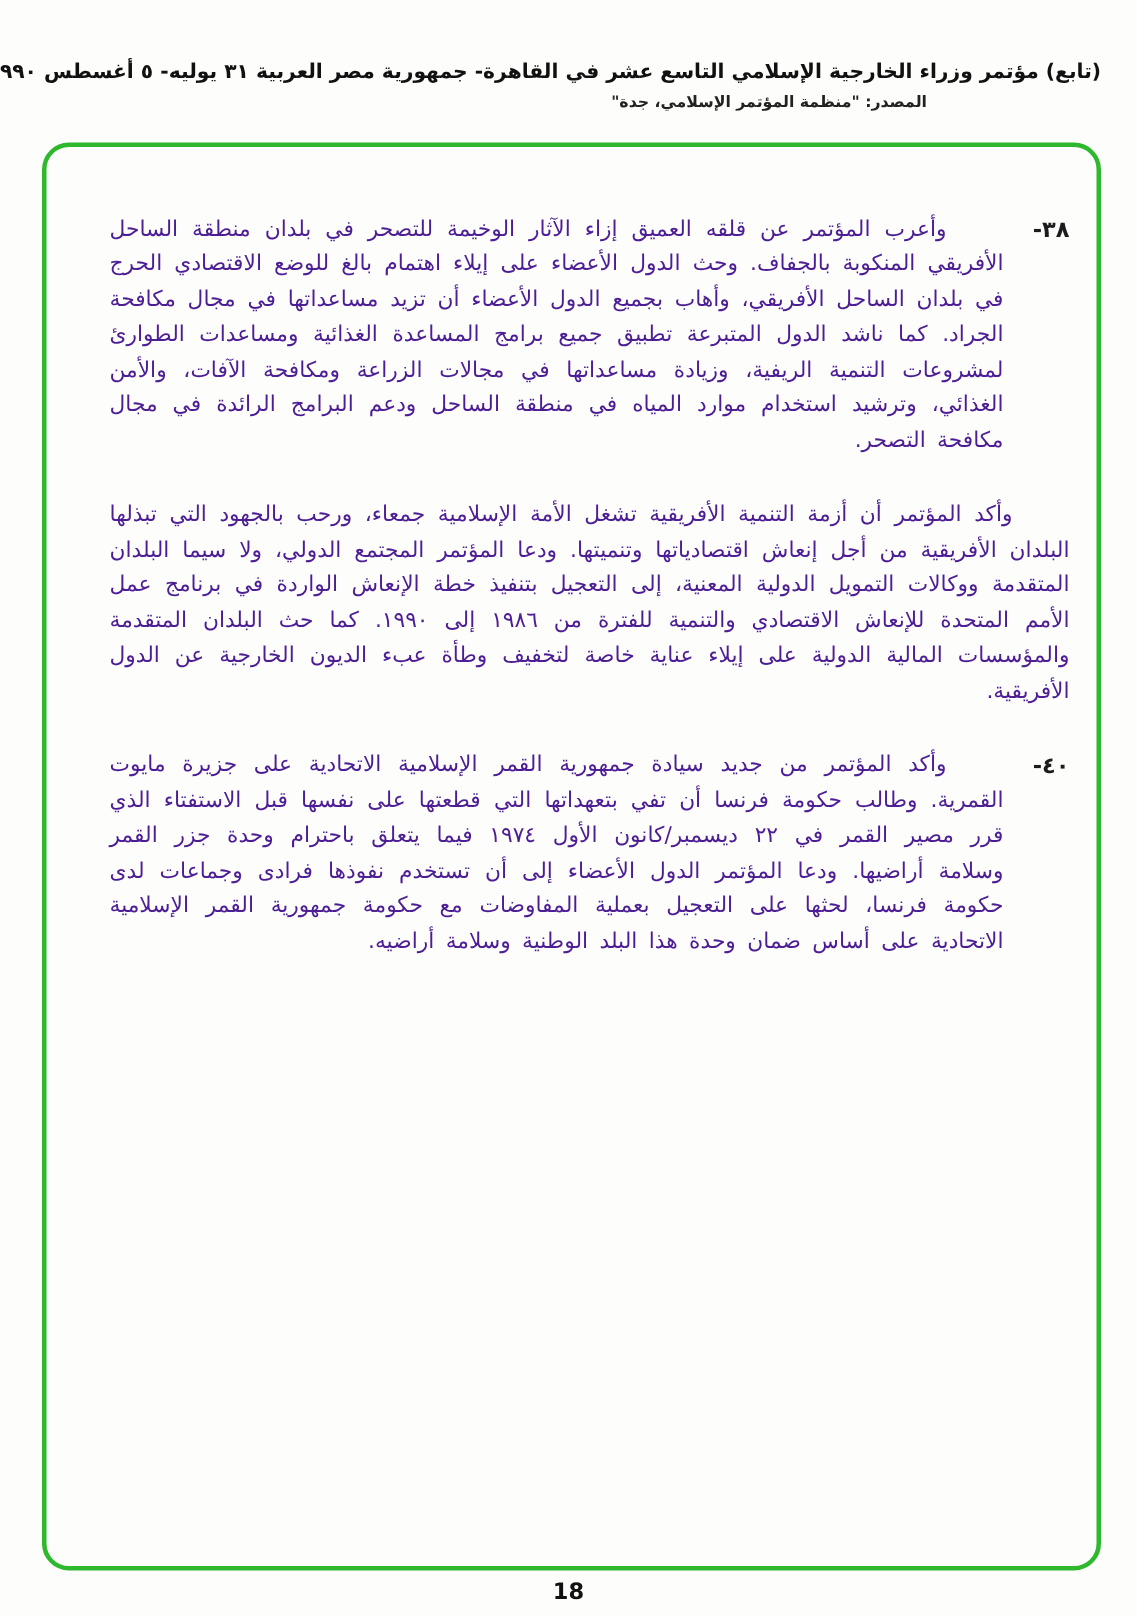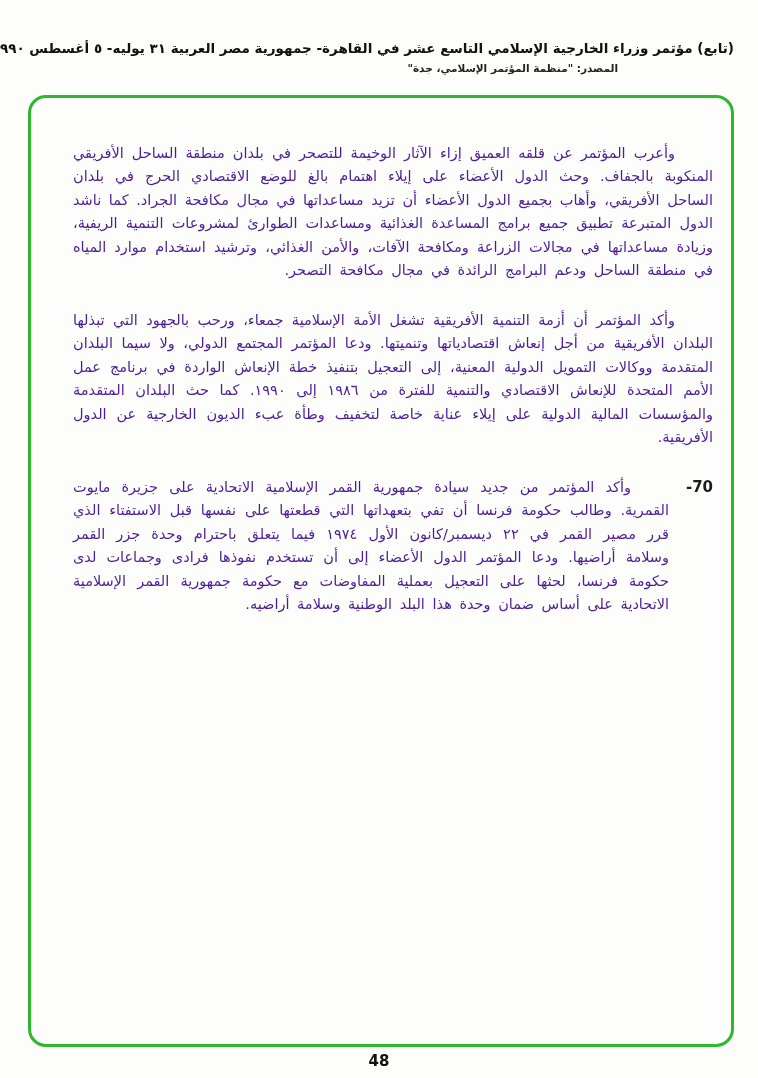--- a/index.html
+++ b/index.html
@@ -93,30 +93,31 @@
 <div class="page">
 
   <div class="doc-header">(تابع) مؤتمر وزراء الخارجية الإسلامي التاسع عشر في القاهرة- جمهورية مصر العربية ٣١ يوليه- ٥ أغسطس ١٩٩٠- البيان الختامي</div>
 
   <div class="doc-source">المصدر: "منظمة المؤتمر الإسلامي، جدة"</div>
 
   <div class="content-frame">
     <div class="content-inner">
 
       <div class="para">
+        <div class="para-number">٣٨-</div>
         <div class="para-text">وأعرب المؤتمر عن قلقه العميق إزاء الآثار الوخيمة للتصحر في بلدان منطقة الساحل الأفريقي المنكوبة بالجفاف. وحث الدول الأعضاء على إيلاء اهتمام بالغ للوضع الاقتصادي الحرج في بلدان الساحل الأفريقي، وأهاب بجميع الدول الأعضاء أن تزيد مساعداتها في مجال مكافحة الجراد. كما ناشد الدول المتبرعة تطبيق جميع برامج المساعدة الغذائية ومساعدات الطوارئ لمشروعات التنمية الريفية، وزيادة مساعداتها في مجالات الزراعة ومكافحة الآفات، والأمن الغذائي، وترشيد استخدام موارد المياه في منطقة الساحل ودعم البرامج الرائدة في مجال مكافحة التصحر.</div>
       </div>
 
       <div class="para">
         <div class="para-text">وأكد المؤتمر أن أزمة التنمية الأفريقية تشغل الأمة الإسلامية جمعاء، ورحب بالجهود التي تبذلها البلدان الأفريقية من أجل إنعاش اقتصادياتها وتنميتها. ودعا المؤتمر المجتمع الدولي، ولا سيما البلدان المتقدمة ووكالات التمويل الدولية المعنية، إلى التعجيل بتنفيذ خطة الإنعاش الواردة في برنامج عمل الأمم المتحدة للإنعاش الاقتصادي والتنمية للفترة من ١٩٨٦ إلى ١٩٩٠. كما حث البلدان المتقدمة والمؤسسات المالية الدولية على إيلاء عناية خاصة لتخفيف وطأة عبء الديون الخارجية عن الدول الأفريقية.</div>
       </div>
 
       <div class="para">
-        <div class="para-number">70-</div>
+        <div class="para-number">٤٠-</div>
         <div class="para-text">وأكد المؤتمر من جديد سيادة جمهورية القمر الإسلامية الاتحادية على جزيرة مايوت القمرية. وطالب حكومة فرنسا أن تفي بتعهداتها التي قطعتها على نفسها قبل الاستفتاء الذي قرر مصير القمر في ٢٢ ديسمبر/كانون الأول ١٩٧٤ فيما يتعلق باحترام وحدة جزر القمر وسلامة أراضيها. ودعا المؤتمر الدول الأعضاء إلى أن تستخدم نفوذها فرادى وجماعات لدى حكومة فرنسا، لحثها على التعجيل بعملية المفاوضات مع حكومة جمهورية القمر الإسلامية الاتحادية على أساس ضمان وحدة هذا البلد الوطنية وسلامة أراضيه.</div>
       </div>
 
     </div>
   </div>
 
-  <div class="page-number">48</div>
+  <div class="page-number">18</div>
 
 </div>
 
 </body></html>

